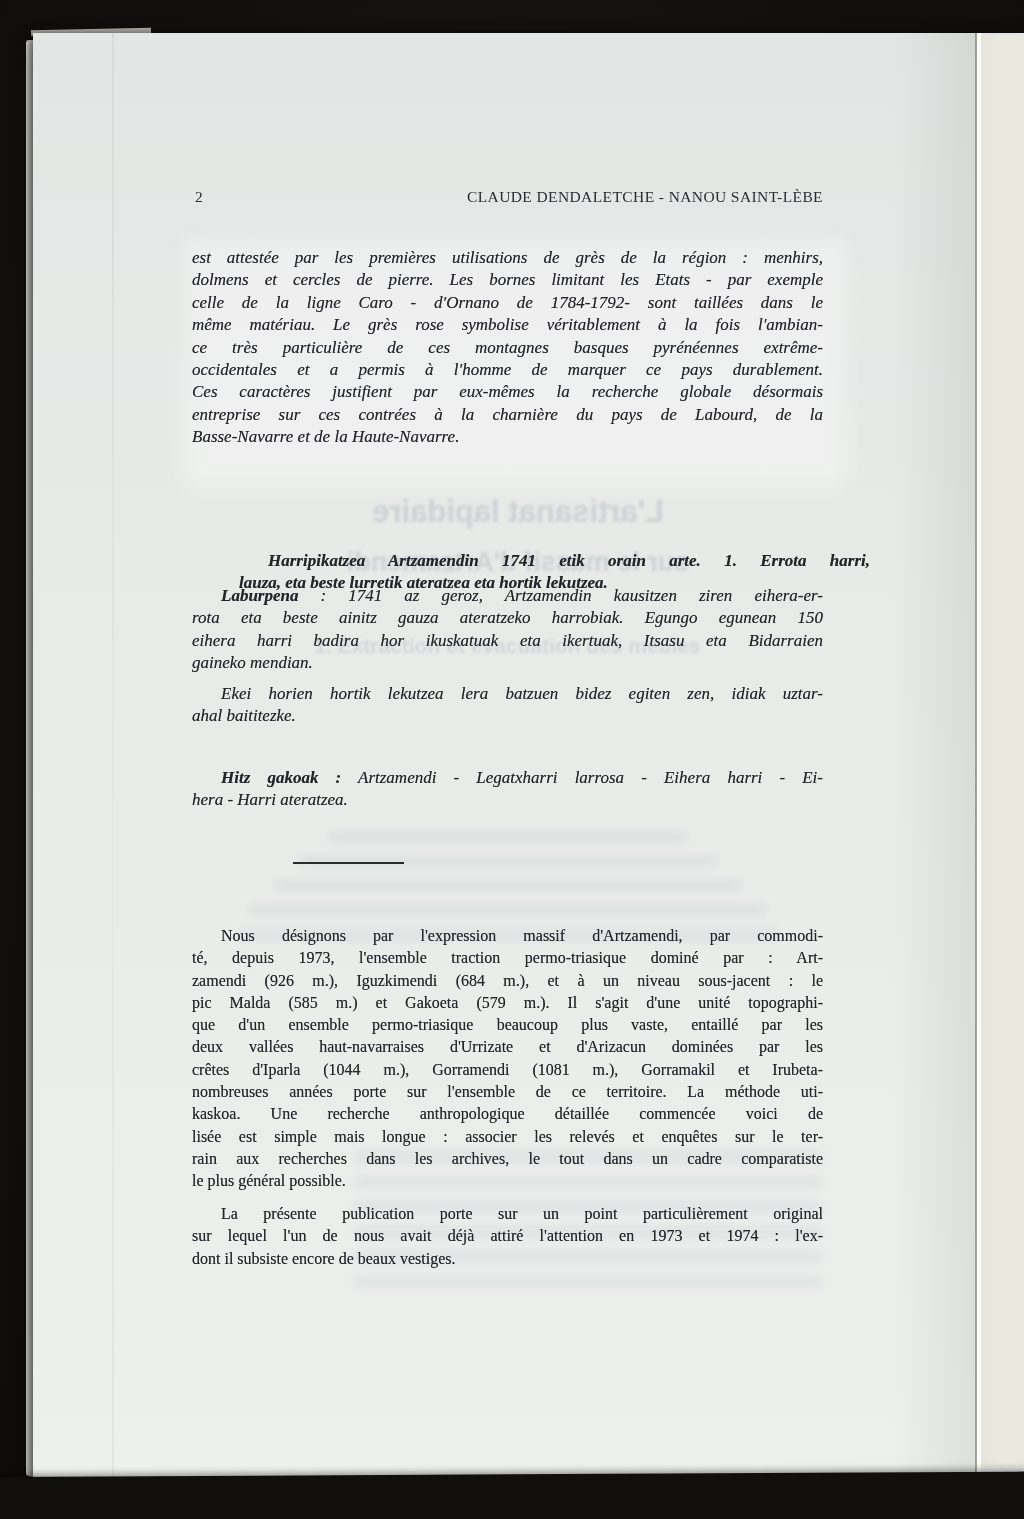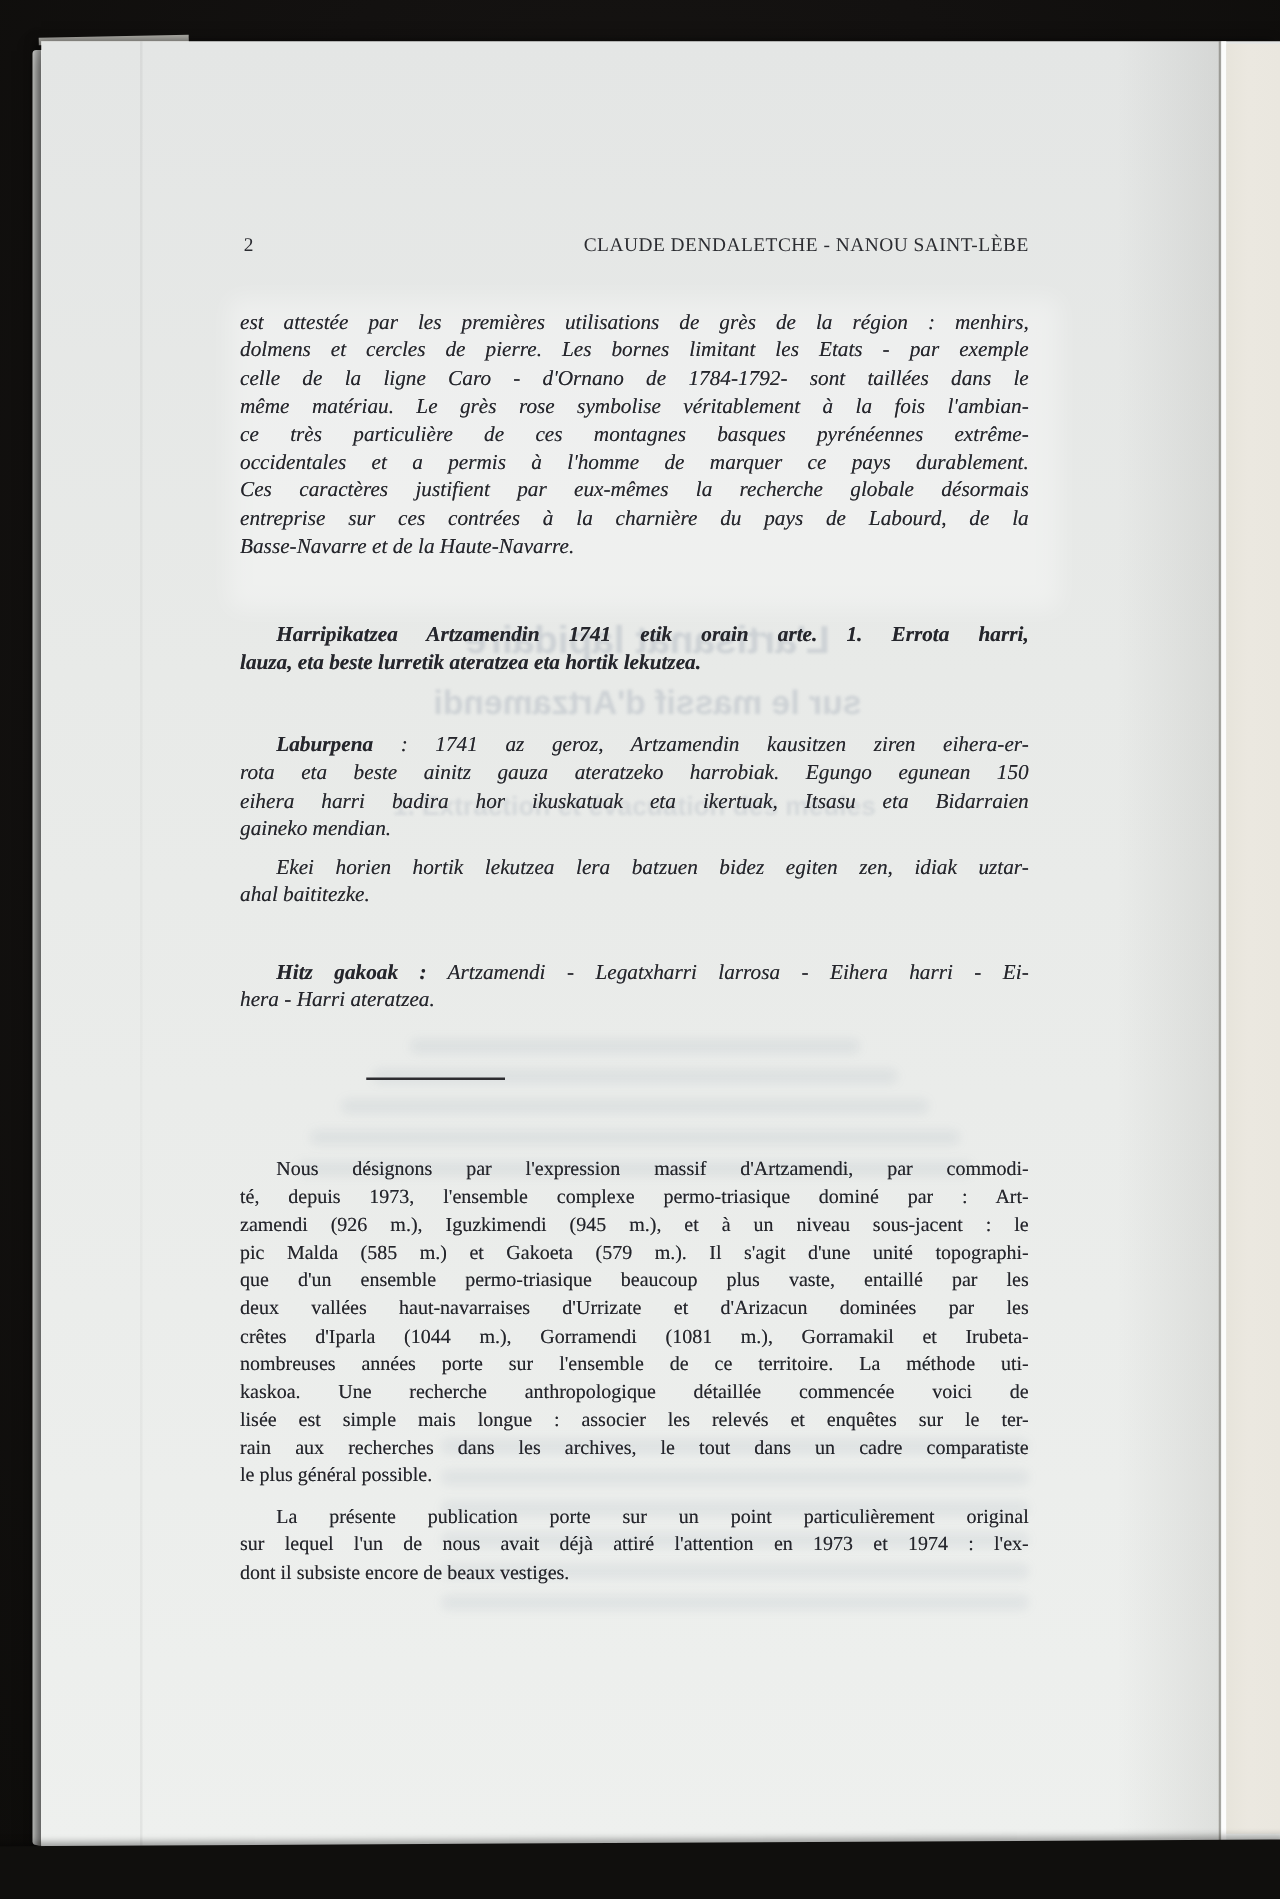--- a/index.html
+++ b/index.html
@@ -114,42 +114,42 @@
           <div class="line">est attestée par les premières utilisations de grès de la région : menhirs,</div>
           <div class="line">dolmens et cercles de pierre. Les bornes limitant les Etats - par exemple</div>
           <div class="line">celle de la ligne Caro - d'Ornano de 1784-1792- sont taillées dans le</div>
           <div class="line">même matériau. Le grès rose symbolise véritablement à la fois l'ambian-</div>
           <div class="line">ce très particulière de ces montagnes basques pyrénéennes extrême-</div>
           <div class="line">occidentales et a permis à l'homme de marquer ce pays durablement.</div>
           <div class="line">Ces caractères justifient par eux-mêmes la recherche globale désormais</div>
           <div class="line">entreprise sur ces contrées à la charnière du pays de Labourd, de la</div>
           <div class="line last">Basse-Navarre et de la Haute-Navarre.</div>
         </div>
-        <div class="para bold-italic" style="top: 464px;">
+        <div class="para bold-italic" style="top: 517px; margin-left: 47px;">
           <div class="line indent">Harripikatzea Artzamendin 1741 etik orain arte. 1. Errota harri,</div>
           <div class="line last">lauza, eta beste lurretik ateratzea eta hortik lekutzea.</div>
         </div>
         <div class="para italic" style="top: 552px; font-style: italic;">
           <div class="line indent"><span class="lead">Laburpena</span> : 1741 az geroz, Artzamendin kausitzen ziren eihera-er-</div>
           <div class="line">rota eta beste ainitz gauza ateratzeko harrobiak. Egungo egunean 150</div>
           <div class="line">eihera harri badira hor ikuskatuak eta ikertuak, Itsasu eta Bidarraien</div>
           <div class="line last">gaineko mendian.</div>
         </div>
         <div class="para italic" style="top: 650px;">
           <div class="line indent">Ekei horien hortik lekutzea lera batzuen bidez egiten zen, idiak uztar-</div>
           <div class="line last">ahal baititezke.</div>
         </div>
         <div class="para italic" style="top: 734px;">
           <div class="line indent"><span class="lead">Hitz gakoak :</span> Artzamendi - Legatxharri larrosa - Eihera harri - Ei-</div>
           <div class="line last">hera - Harri ateratzea.</div>
         </div>
         <div class="para roman" style="top: 892px;">
           <div class="line indent">Nous désignons par l'expression massif d'Artzamendi, par commodi-</div>
-          <div class="line">té, depuis 1973, l'ensemble complexe permo-triasique dominé par : Art-</div>
-          <div class="line">zamendi (926 m.), Iguzkimendi (945 m.), et à un niveau sous-jacent : le</div>
+          <div class="line">té, depuis 1973, l'ensemble traction permo-triasique dominé par : Art-</div>
+          <div class="line">zamendi (926 m.), Iguzkimendi (684 m.), et à un niveau sous-jacent : le</div>
           <div class="line">pic Malda (585 m.) et Gakoeta (579 m.). Il s'agit d'une unité topographi-</div>
           <div class="line">que d'un ensemble permo-triasique beaucoup plus vaste, entaillé par les</div>
           <div class="line">deux vallées haut-navarraises d'Urrizate et d'Arizacun dominées par les</div>
           <div class="line">crêtes d'Iparla (1044 m.), Gorramendi (1081 m.), Gorramakil et Irubeta-</div>
           <div class="line">nombreuses années porte sur l'ensemble de ce territoire. La méthode uti-</div>
           <div class="line">kaskoa. Une recherche anthropologique détaillée commencée voici de</div>
           <div class="line">lisée est simple mais longue : associer les relevés et enquêtes sur le ter-</div>
           <div class="line">rain aux recherches dans les archives, le tout dans un cadre comparatiste</div>
           <div class="line last">le plus général possible.</div>
         </div>

